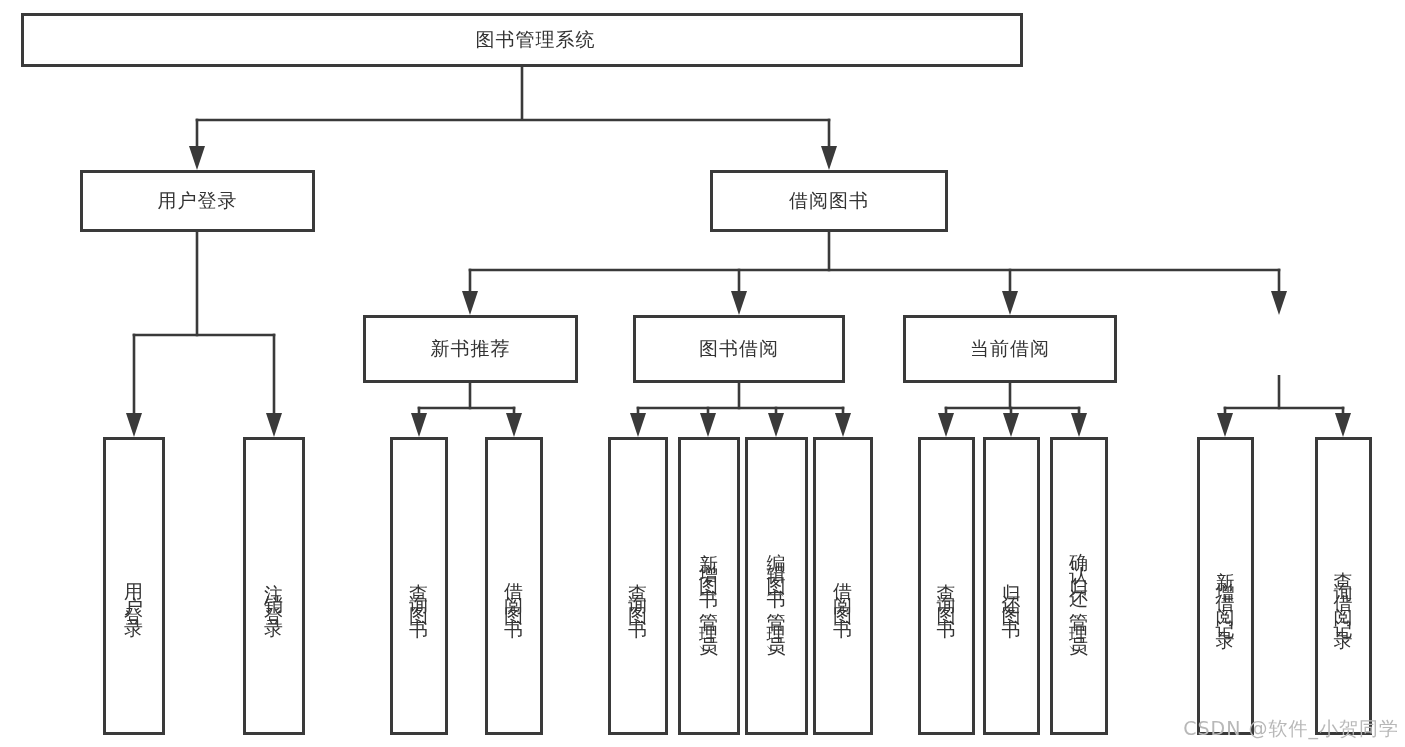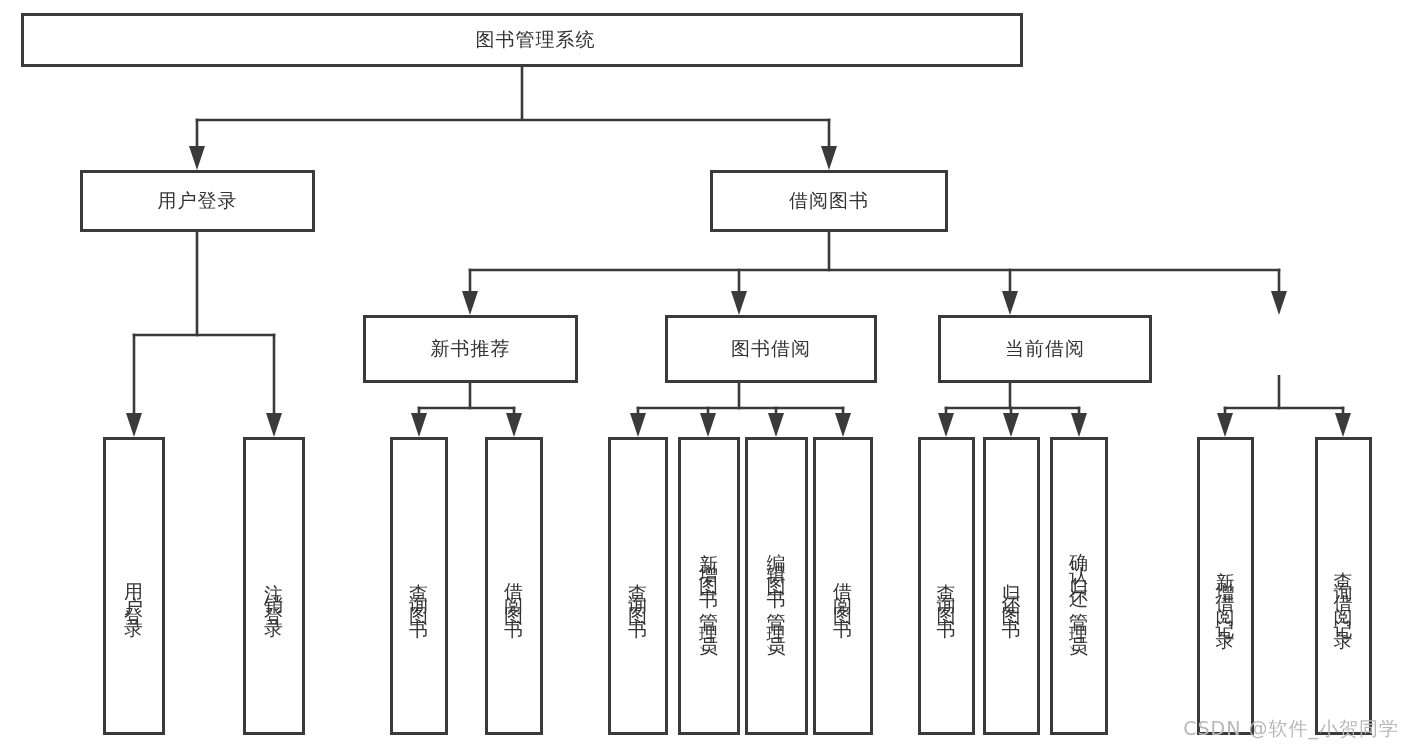--- a/index.html
+++ b/index.html
@@ -37,22 +37,22 @@
     justify-content: center;
     font-size: 19px;
     color: var(--text);
     letter-spacing: 1px;
   }
   .root-box   { left: 21px;  top: 13px;  width: 1002px; height: 54px; padding-left: 27px; }
   .l2-a       { left: 80px;  top: 170px; width: 235px;  height: 62px; }
   .l2-b       { left: 710px; top: 170px; width: 238px;  height: 62px; }
   .l3         { top: 315px; height: 68px; }
   .l3-0 { left: 363px;  width: 215px; }
-  .l3-1 { left: 633px;  width: 212px; margin-left: 32px; }
-  .l3-2 { left: 938px;  width: 214px; }
+  .l3-1 { left: 633px;  width: 212px; }
+  .l3-2 { left: 903px;  width: 214px; }
   .l3-3 { left: 1173px; width: 212px; }
   .leaf {
     position: absolute;
     top: 437px;
     height: 298px;
     background: var(--bg);
     border: 3px solid var(--line);
     display: flex;
     align-items: center;
     justify-content: center;

